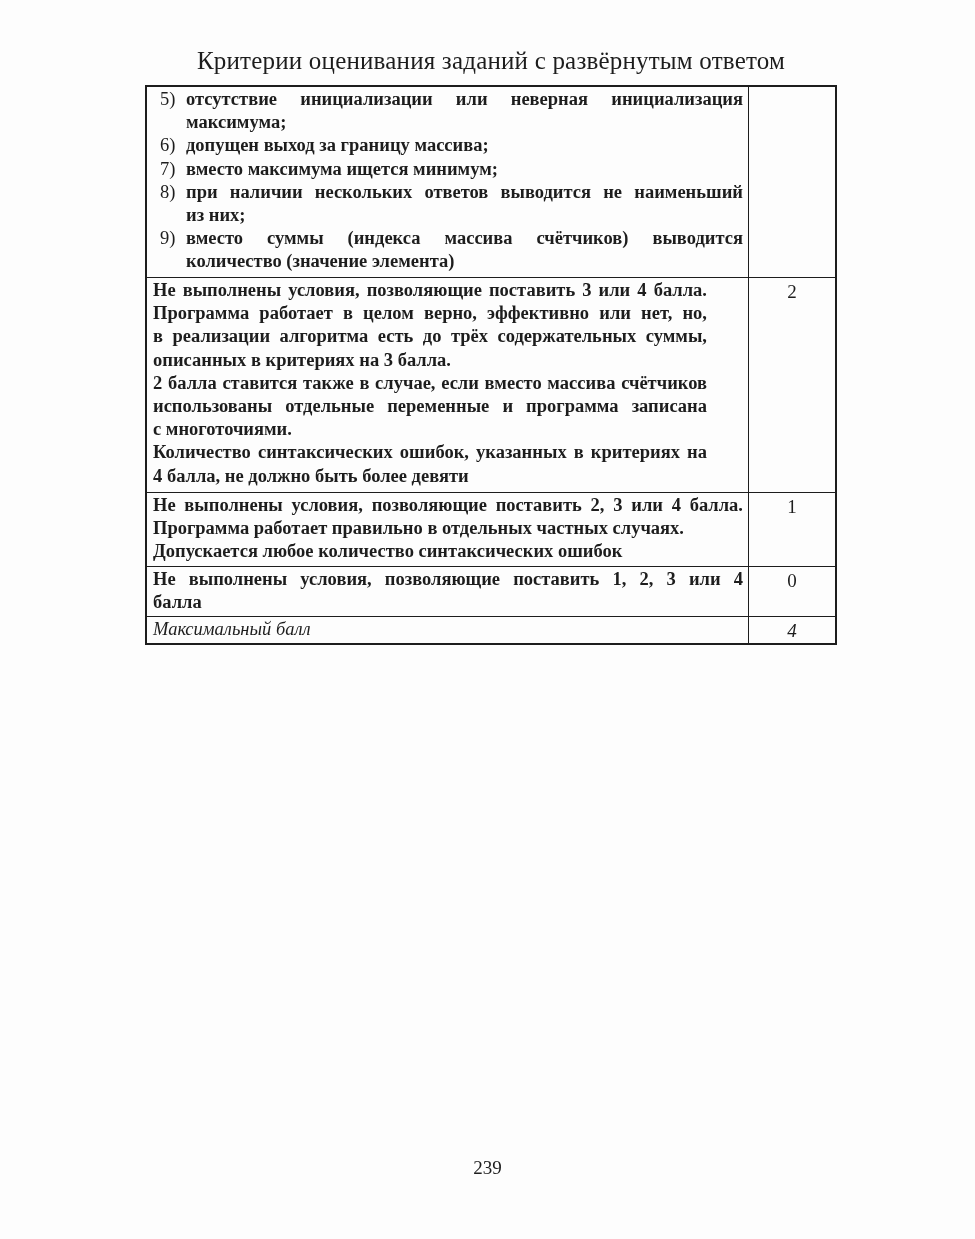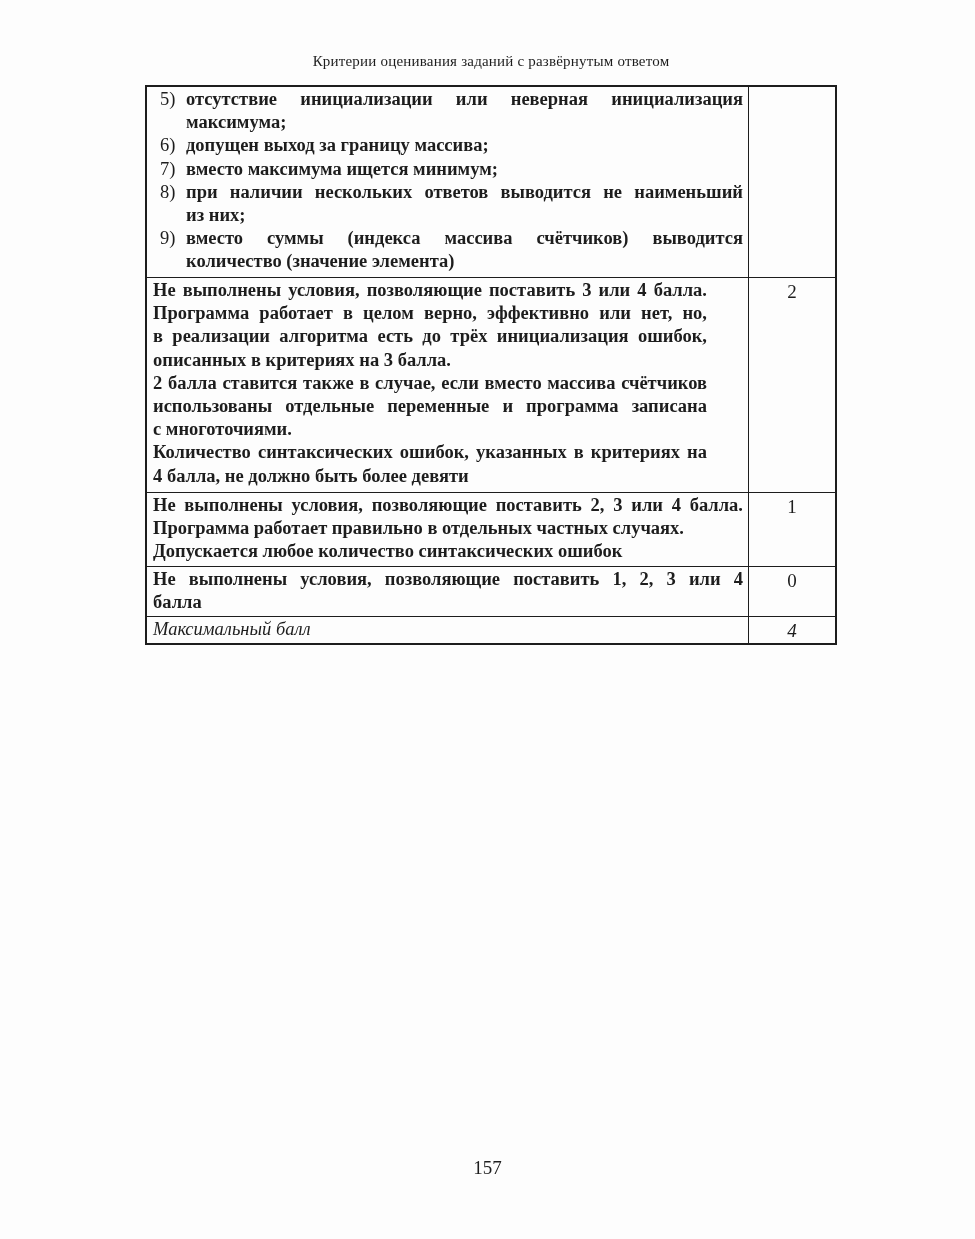--- a/index.html
+++ b/index.html
@@ -14,21 +14,21 @@
     font-family: "Liberation Serif", "DejaVu Serif", serif;
     color: #1d1d1d;
     overflow: hidden;
   }
   .doc-header {
     position: absolute;
     top: 50px;
     left: 145px;
     width: 692px;
     text-align: center;
-    font-size: 15px;
+    font-size: 25px;
     line-height: 22px;
     letter-spacing: 0.2px;
   }
   .score-table {
     position: absolute;
     left: 145px;
     top: 85px;
     width: 692px;
     border: 2px solid #1d1d1d;
     box-sizing: border-box;
@@ -127,21 +127,21 @@
           <div class="ln">количество (значение элемента)</div>
         </div>
       </div>
       <div class="c-score"></div>
     </div>
 
     <div class="t-row r2">
       <div class="c-text">
         <div class="ln j">Не выполнены условия, позволяющие поставить 3 или 4 балла.</div>
         <div class="ln j">Программа работает в целом верно, эффективно или нет, но,</div>
-        <div class="ln j">в реализации алгоритма есть до трёх инициализация ошибок,</div>
+        <div class="ln j">в реализации алгоритма есть до трёх содержательных суммы,</div>
         <div class="ln">описанных в критериях на 3 балла.</div>
         <div class="ln j">2 балла ставится также в случае, если вместо массива счётчиков</div>
         <div class="ln j">использованы отдельные переменные и программа записана</div>
         <div class="ln">с многоточиями.</div>
         <div class="ln j">Количество синтаксических ошибок, указанных в критериях на</div>
         <div class="ln">4 балла, не должно быть более девяти</div>
       </div>
       <div class="c-score">2</div>
     </div>
 
@@ -162,15 +162,15 @@
       <div class="c-score">0</div>
     </div>
 
     <div class="t-row r5">
       <div class="c-text max-label">Максимальный балл</div>
       <div class="c-score score-italic">4</div>
     </div>
 
   </div>
 
-  <div class="page-number">157</div>
+  <div class="page-number">239</div>
 
 </div>
 
 </body></html>

